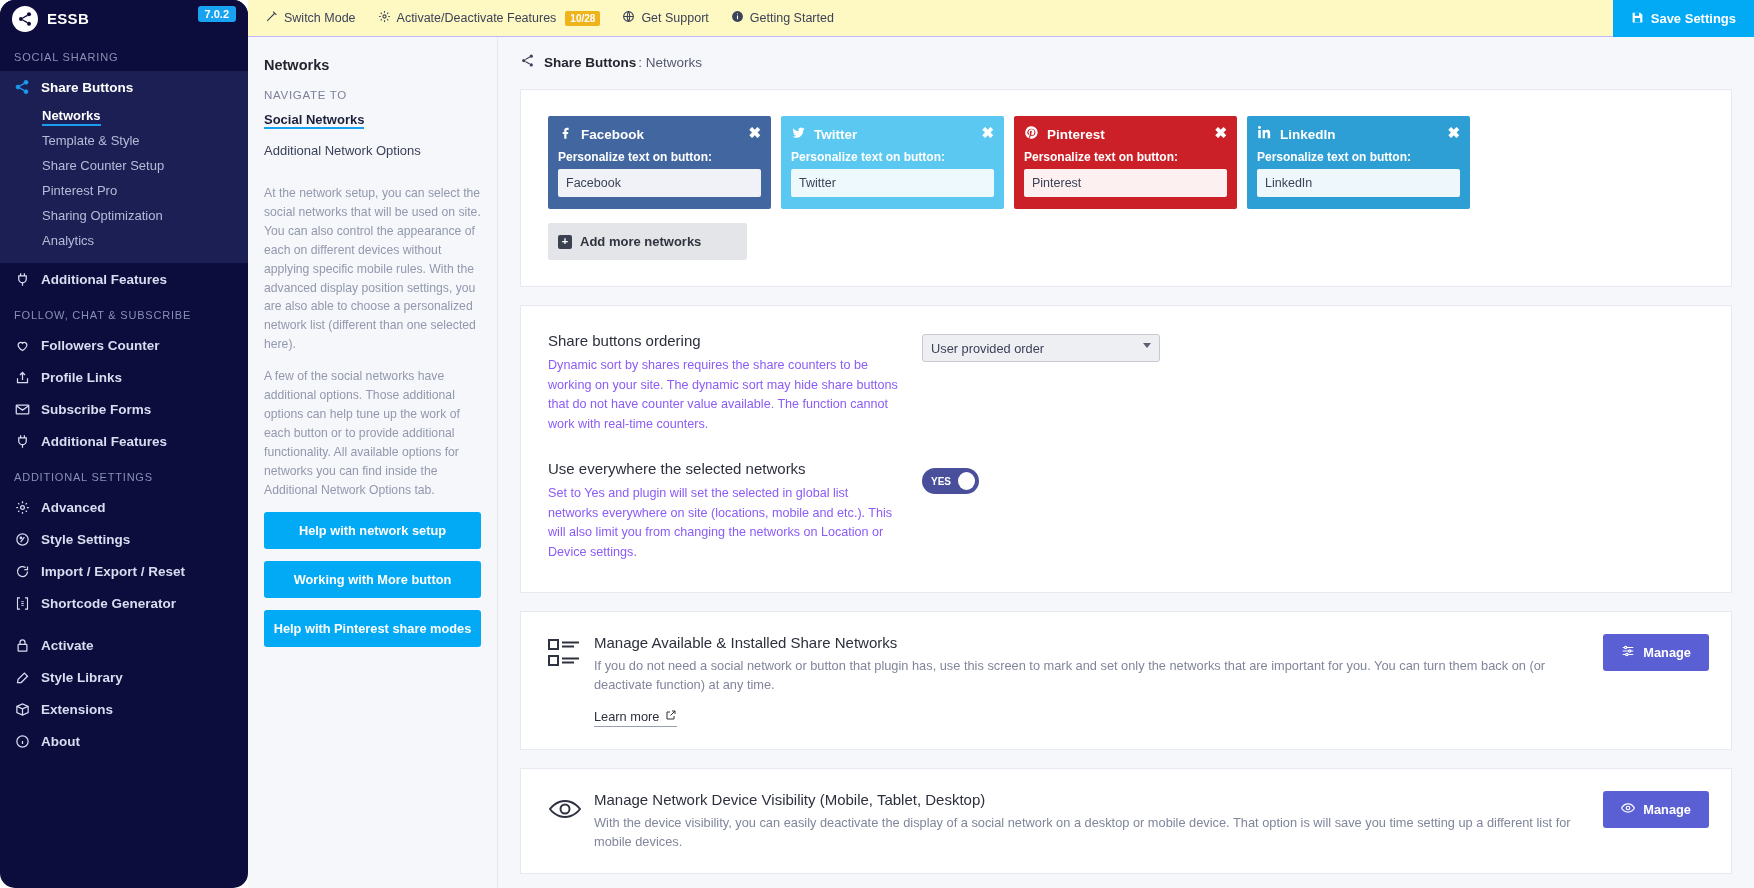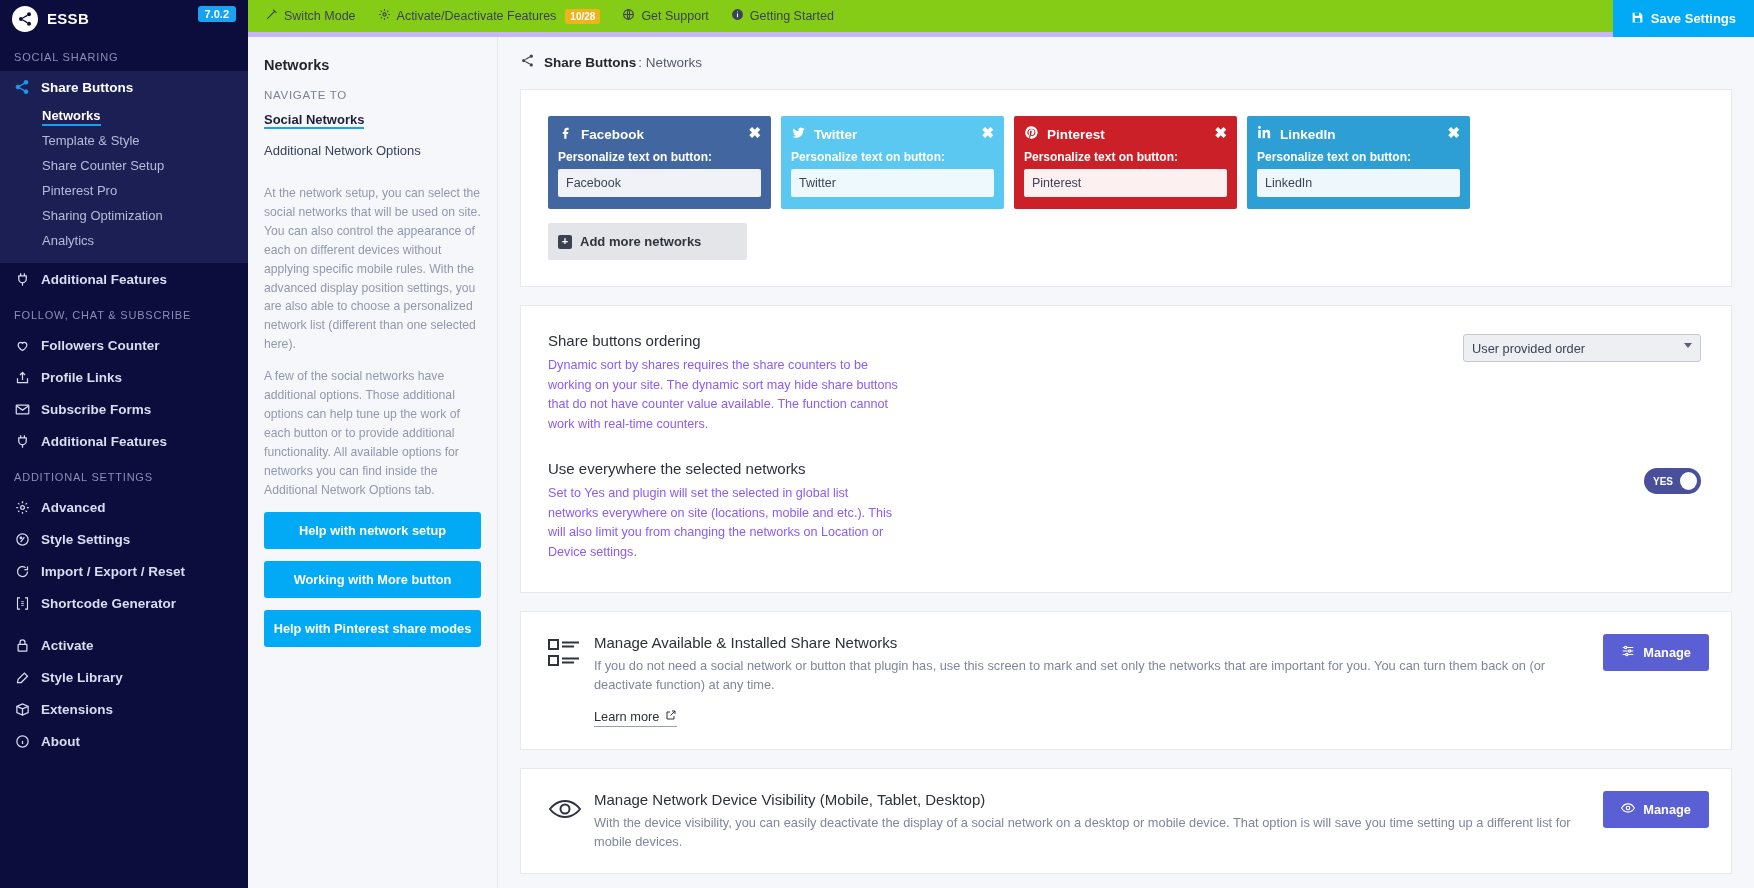--- a/index.html
+++ b/index.html
@@ -8,21 +8,21 @@
     font-family: "Liberation Sans", sans-serif;
     background: #ffffff;
     overflow: hidden;
   }
   .app { display: flex; width: 1754px; height: 888px; }
 
   
   .sidebar {
     width: 248px; min-width: 248px; height: 888px;
     background: #0c0c3d; color: #c9cde0;
-    overflow: hidden; position: relative;
+    overflow: hidden; position: relative; border-radius: 15px;
   }
   .sb-brand {
     height: 37px; display: flex; align-items: center; gap: 9px;
     padding: 0 12px; position: relative; background: #0c0c3d;
   }
   .sb-logo {
     width: 26px; height: 26px; border-radius: 50%;
     background: #ffffff; display: flex; align-items: center; justify-content: center;
   }
   .sb-brand-name { font-size: 15px; font-weight: bold; color: #ffffff; letter-spacing: .3px; }
@@ -52,21 +52,21 @@
   }
   .sb-sub-item.current { color: #ffffff; font-weight: bold; }
   .sb-sub-item.current span { border-bottom: 2px solid #1a9cf0; padding-bottom: 1px; }
   .sb-gap { height: 10px; }
 
   
   .right { flex: 1; display: flex; flex-direction: column; height: 888px; min-width: 0; }
 
   
   .topbar {
-    height: 37px; background: #84cc16; border-bottom: 5px solid #c4b5fd;
+    height: 37px; background: #fef9c3; border-bottom: 1px solid #c4b5fd;
     display: flex; align-items: center; position: relative;
   }
   .tb-item {
     display: flex; align-items: center; gap: 6px;
     font-size: 12.5px; color: #3c4257; padding: 0 11px; height: 37px; cursor: pointer;
   }
   .tb-item:first-child { margin-left: 6px; }
   .tb-badge {
     background: #efb31c; color: #ffffff; font-size: 10px; font-weight: bold;
     padding: 2px 5px; border-radius: 2px; margin-left: 3px;
@@ -128,21 +128,21 @@
     font-size: 13px; font-weight: bold; padding: 11px 10px; border-radius: 2px;
     display: flex; align-items: center; gap: 8px; cursor: pointer;
   }
   .plus-box {
     width: 14px; height: 14px; background: #3c4150; color: #fff; border-radius: 2px;
     font-size: 11px; display: flex; align-items: center; justify-content: center; line-height: 1;
   }
   .cards-panel-pad { height: 26px; }
 
   
-  .srow { display: flex; padding: 26px 30px 0 27px; justify-content: space-between; }
+  .srow { display: flex; padding: 26px 30px 0 27px; }
   .srow.last { padding-bottom: 30px; }
   .s-left { width: 350px; min-width: 350px; }
   .s-title { font-size: 15px; color: #2c303c; margin-bottom: 7px; }
   .s-desc { font-size: 12.6px; line-height: 1.55; color: #8b5cf6; }
   .s-right { padding-left: 24px; padding-top: 2px; }
   .s-select {
     width: 238px; height: 28px; border: 1px solid #c6c9d4; border-radius: 3px;
     background: #eeeff3; font-family: inherit; font-size: 12.8px; color: #3c4257;
     padding: 0 8px; appearance: none; cursor: pointer;
   }

